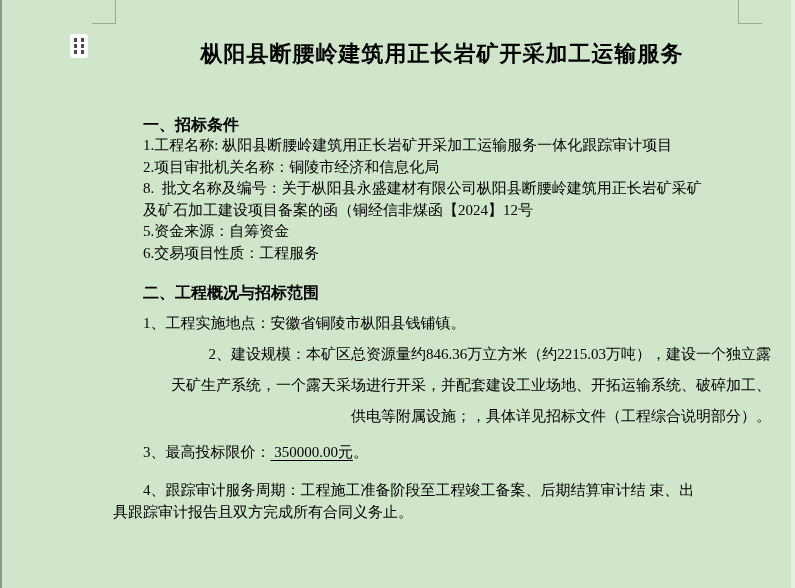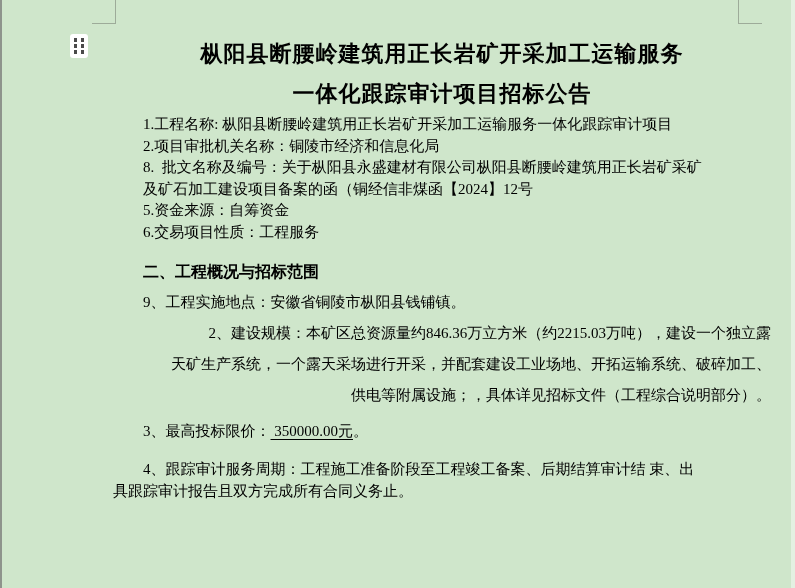--- a/index.html
+++ b/index.html
@@ -57,33 +57,33 @@
   <span class="dot"></span>
   <span class="dot"></span>
   <span class="dot"></span>
   <span class="dot"></span>
   <span class="dot"></span>
 </div>
 
 <div class="content">
 
   <div class="title first">枞阳县断腰岭建筑用正长岩矿开采加工运输服务</div>
-  <div class="title">一体化跟踪审计项目招标公告</div>
 
+  <div class="h h1">一、招标条件</div>
 
   <div class="item">1.工程名称: 枞阳县断腰岭建筑用正长岩矿开采加工运输服务一体化跟踪审计项目</div>
   <div class="item">2.项目审批机关名称：铜陵市经济和信息化局</div>
   <div class="item">8.  批文名称及编号：关于枞阳县永盛建材有限公司枞阳县断腰岭建筑用正长岩矿采矿
 及矿石加工建设项目备案的函（铜经信非煤函【2024】12号</div>
   <div class="item">5.资金来源：自筹资金</div>
   <div class="item">6.交易项目性质：工程服务</div>
 
   <div class="h h2">二、工程概况与招标范围</div>
 
-  <div class="p p1">9、工程实施地点：安徽省铜陵市枞阳县钱铺镇。</div>
+  <div class="p p1">1、工程实施地点：安徽省铜陵市枞阳县钱铺镇。</div>
 
   <div class="p p2">2、建设规模：本矿区总资源量约846.36万立方米（约2215.03万吨），建设一个独立露
 天矿生产系统，一个露天采场进行开采，并配套建设工业场地、开拓运输系统、破碎加工、
 供电等附属设施；，具体详见招标文件（工程综合说明部分）。</div>
 
   <div class="p p3"><span>3、最高投标限价：</span><span class="price"> 350000.00元</span><span>。</span></div>
 
   <div class="p p4">4、跟踪审计服务周期：工程施工准备阶段至工程竣工备案、后期结算审计结 束、出
 具跟踪审计报告且双方完成所有合同义务止。</div>
 

